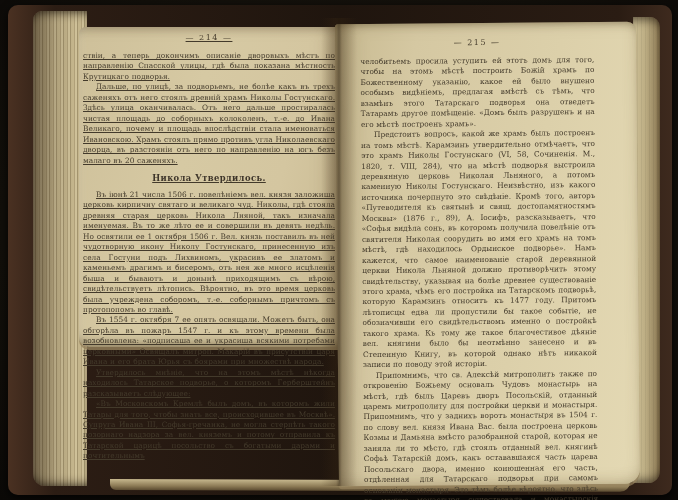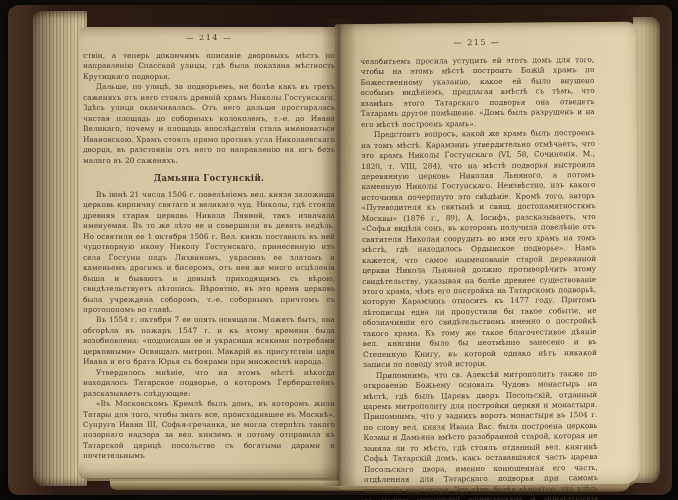--- a/index.html
+++ b/index.html
@@ -29,29 +29,30 @@
   .edges-right{
     position:absolute;left:633px;top:17px;width:27px;height:466px;
     border-radius:0 10px 12px 0;
     background:
       repeating-linear-gradient(90deg, rgba(0,0,0,0.05) 0 1px, rgba(0,0,0,0) 1px 4px),
       linear-gradient(90deg,#cdbf96 0%, #bdae84 45%, #97855f 85%, #6e5c3d 100%);
     box-shadow:inset 0 10px 10px -7px rgba(20,12,5,0.6), inset 0 -10px 10px -7px rgba(20,12,5,0.6);
   }
   .page{position:absolute;color:#433a2b;}
   .page-left{
-    left:79px;top:27px;width:261px;height:451px;
+    left:79px;top:27px;width:261px;height:320px;
     border-radius:7px 2px 2px 10px;
     background:linear-gradient(105deg,#cec09a 0%, #d6c9a3 40%, #d4c6a0 70%, #c7b890 100%);
     box-shadow:
       inset -16px 0 22px -12px rgba(74,55,28,0.55),
       inset 3px 3px 9px -4px rgba(255,250,230,0.35),
       inset 0 7px 9px -6px rgba(60,45,20,0.45),
       inset 0 -10px 12px -8px rgba(60,45,20,0.5),
       0 3px 0 rgba(150,130,92,0.8);
+    text-decoration: underline;
   }
   .page-right{
     left:337px;top:23px;width:301px;height:462px;
     transform:rotate(-0.5deg);
     border-radius:3px 9px 15px 3px;
     background:linear-gradient(100deg,#c8ba91 0%, #d5c8a2 22%, #dcd0aa 60%, #e4d9b4 100%);
     box-shadow:
       inset 18px 0 24px -12px rgba(74,55,28,0.5),
       inset -5px -5px 14px -6px rgba(120,100,60,0.35),
       inset 0 7px 9px -6px rgba(60,45,20,0.4),
@@ -83,21 +84,21 @@
   <div class="cover"></div>
   <div class="edges-bottom"></div>
   <div class="edges-left"></div>
   <div class="edges-right"></div>
 
   <div class="page page-left">
     <div class="textblock-left body-text">
       <div class="pageno">— 214 —</div>
       <p class="cont">ствіи, а теперь докончимъ описаніе дворовыхъ мѣстъ по направленію Спасской улицы, гдѣ была показана мѣстность Крутицкаго подворья.</p>
       <p>Дальше, по улицѣ, за подворьемъ, не болѣе какъ въ трехъ саженяхъ отъ него стоялъ древній храмъ Николы Гостунскаго. Здѣсь улица оканчивалась. Отъ него дальше простиралась чистая площадь до соборныхъ колоколенъ, т.-е. до Ивана Великаго, почему и площадь впослѣдствіи стала именоваться Ивановскою. Храмъ стоялъ прямо противъ угла Николаевскаго дворца, въ разстояніи отъ него по направленію на югъ безъ малаго въ 20 саженяхъ.</p>
-      <h3 class="section-heading">Дамьяна Гостунскій.</h3>
+      <h3 class="section-heading">Никола Утвердилось.</h3>
       <p>Въ іюнѣ 21 числа 1506 г. повелѣніемъ вел. князя заложиша церковь кирпичну святаго и великаго чуд. Николы, гдѣ стояла древняя старая церковь Никола Лняной, такъ изначала именуемая. Въ то же лѣто ее и совершили въ девять недѣль. Но освятили ее 1 октября 1506 г. Вел. князь поставилъ въ ней чудотворную икону Николу Гостунскаго, принесенную изъ села Гостуни подъ Лихвиномъ, украсивъ ее златомъ и каменьемъ драгимъ и бисеромъ, отъ нея же много исцѣленія быша и бываютъ и донынѣ приходящимъ съ вѣрою, свидѣтельствуетъ лѣтопись. Вѣроятно, въ это время церковь была учреждена соборомъ, т.-е. соборнымъ причтомъ съ протопопомъ во главѣ.</p>
       <p>Въ 1554 г. октября 7 ее опять освящали. Можетъ быть, она обгорѣла въ пожаръ 1547 г. и къ этому времени была возобновлена: «подписаша ее и украсиша всякими потребами церковными» Освящалъ митроп. Макарій въ присутствіи царя Ивана и его брата Юрья съ боярами при множествѣ народа.</p>
       <p>Утвердилось мнѣніе, что на этомъ мѣстѣ нѣкогда находилось Татарское подворье, о которомъ Герберштейнъ разсказываетъ слѣдующее:</p>
       <p>«Въ Московскомъ Кремлѣ былъ домъ, въ которомъ жили Татары для того, чтобы знать все, происходившее въ Москвѣ». Супруга Ивана III, Софья-гречанка, не могла стерпѣть такого позорнаго надзора за вел. княземъ и потому отправила къ Татарской царицѣ посольство съ богатыми дарами и почтительнымъ</p>
     </div>
   </div>
 
   <div class="page page-right">
     <div class="textblock-right body-text">
       <div class="pageno">— 215 —</div>

